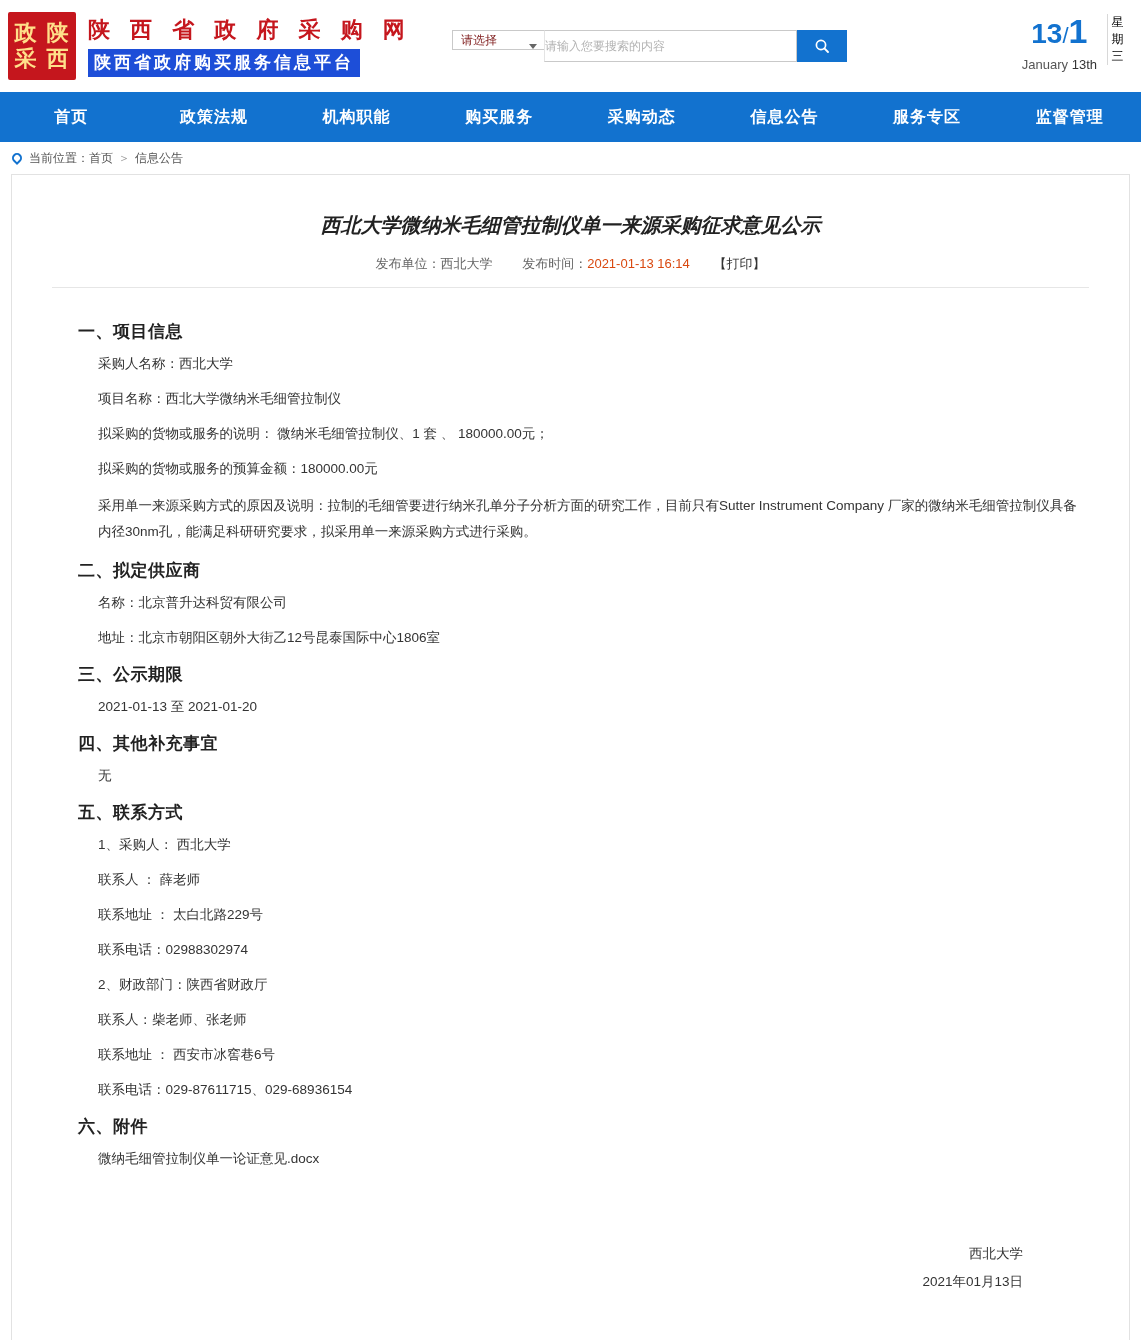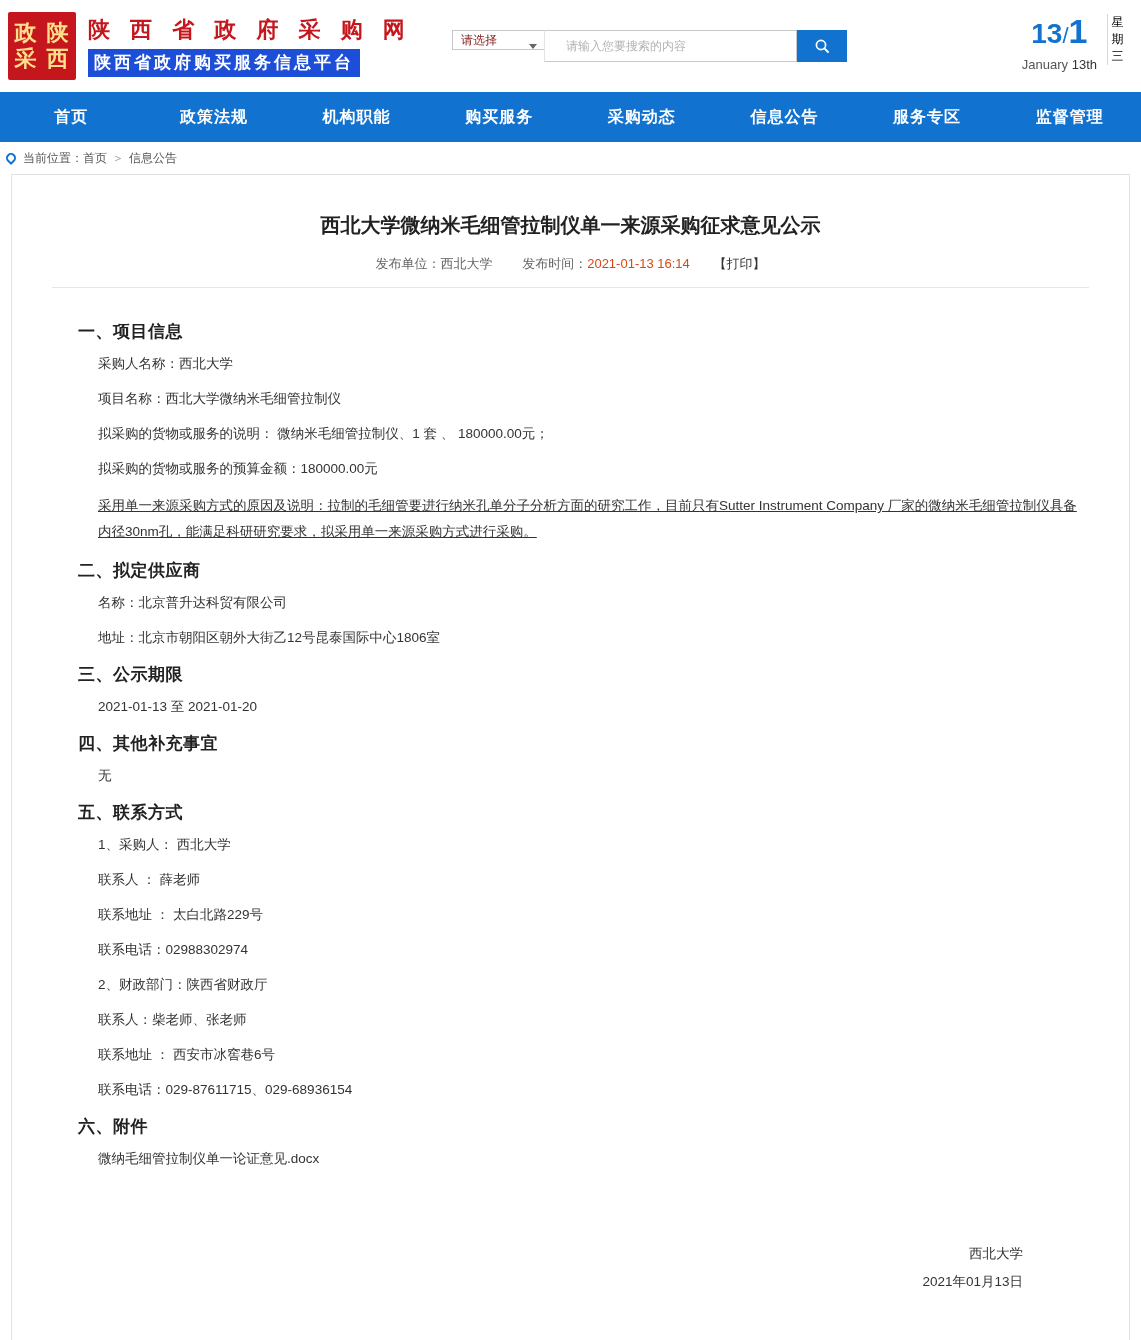--- a/index.html
+++ b/index.html
@@ -91,21 +91,21 @@
     width: 0; height: 0;
     border-left: 4px solid transparent;
     border-right: 4px solid transparent;
     border-top: 5px solid #666;
   }
   .search-input {
     width: 253px;
     height: 32px;
     border: 1px solid #c9c9c9;
     border-left: 1px solid #e4e4e4;
-    padding-left: 21px;
+    padding-left: 0;
     font-size: 12px;
     color: #333;
     outline: none;
   }
   .search-input::placeholder { color: #b3b3b3; }
   .search-btn {
     width: 50px;
     height: 32px;
     background: #1272cf;
     border: none;
@@ -169,21 +169,21 @@
     letter-spacing: 1px;
   }
 
   
   .crumb {
     height: 32px;
     display: flex;
     align-items: center;
     font-size: 12px;
     color: #555;
-    padding-left: 6px;
+    padding-left: 12px;
     background: #fff;
   }
   .crumb .pin {
     width: 10px; height: 10px;
     border: 2px solid #1272cf;
     border-radius: 50% 50% 50% 0;
     transform: rotate(-45deg);
     margin-right: 7px;
   }
   .crumb a { color: #555; text-decoration: none; }
@@ -198,20 +198,21 @@
     padding: 26px 40px 50px 40px;
     min-height: 1050px;
   }
   .doc-title {
     text-align: center;
     font-size: 20px;
     font-weight: bold;
     color: #222;
     line-height: 32px;
     margin: 8px 0 14px 0;
+    font-style: italic;
   }
   .doc-meta {
     text-align: center;
     font-size: 13px;
     color: #666;
     padding-bottom: 14px;
     border-bottom: 1px solid #e6e6e6;
   }
   .doc-meta .unit { margin-right: 26px; }
   .doc-meta .time-val { color: #d9480f; }
@@ -230,21 +231,20 @@
     line-height: 22px;
     color: #333;
     font-size: 13.5px;
   }
   .p-long {
     margin: 0 0 13px 46px;
     line-height: 26px;
     font-size: 13.5px;
     color: #333;
     max-width: 1000px;
-    text-decoration: underline;
   }
   .sign {
     text-align: right;
     margin-top: 70px;
     padding-right: 66px;
     font-size: 13.5px;
     color: #333;
     line-height: 28px;
   }
 </style>

